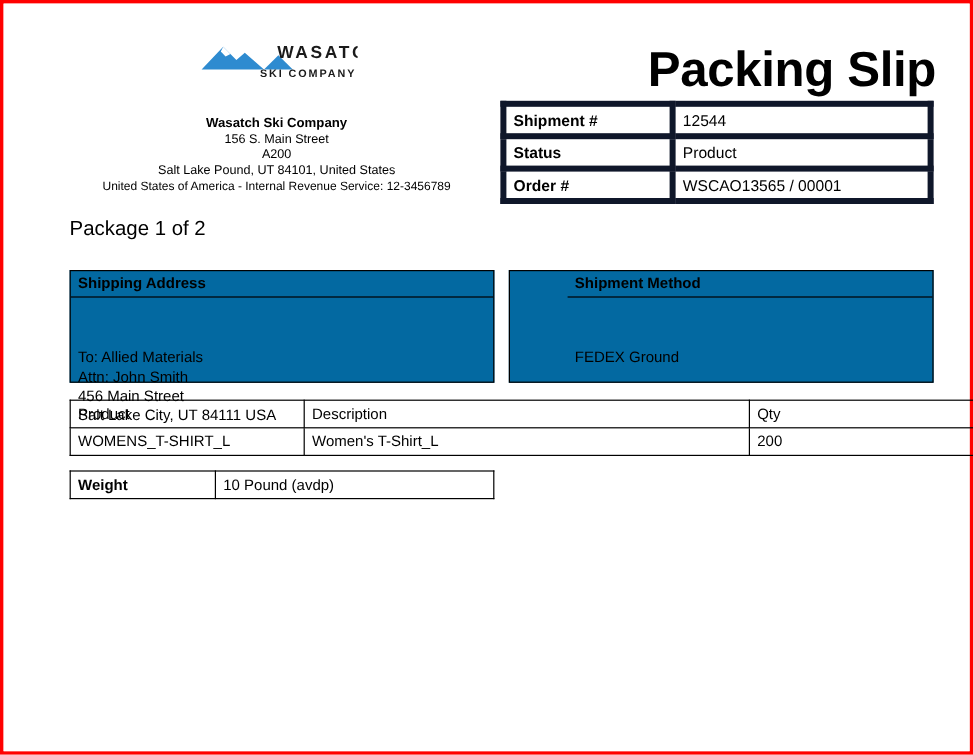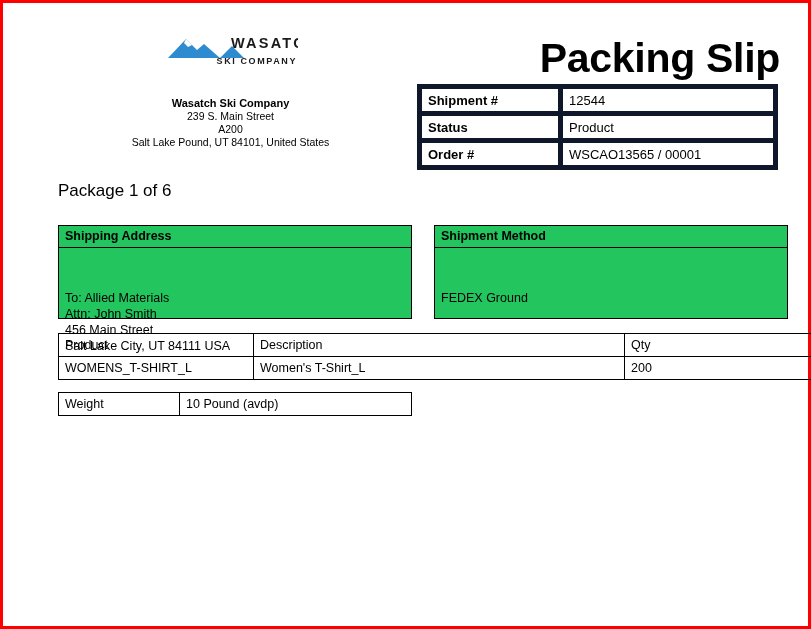--- a/index.html
+++ b/index.html
@@ -105,21 +105,21 @@
     left: 55px;
     top: 178px;
     font-size: 17px;
   }
 
   
   .box {
     position: absolute;
     border: 1px solid #000000;
     box-sizing: border-box;
-    background: #22c55e;
+    background: #0369a1;
   }
   .box-head {
     border-bottom: 1px solid #000000;
     font-weight: bold;
     font-size: 12.5px;
     padding: 3px 6px 4px 6px;
     line-height: 14px;
   }
   .box-body {
     padding: 4px 6px;
@@ -129,24 +129,25 @@
     margin-top: 38px;
   }
 
   #shipping-address-box {
     left: 55px;
     top: 222px;
     width: 354px;
     height: 94px;
   }
   #shipment-method-box {
-    left: 431px;
+    left: 421px;
     top: 222px;
     width: 354px;
     height: 94px;
+    padding-left: 48px;
   }
 
   
   .product-table {
     position: absolute;
     left: 55px;
     top: 330px;
     width: 720px;
     border-collapse: collapse;
     table-layout: fixed;
@@ -176,21 +177,21 @@
   }
   .weight-table td {
     border: 1px solid #000000;
     font-size: 12.5px;
     height: 20px;
     padding: 1px 6px;
     vertical-align: middle;
   }
   .weight-table td.label {
     width: 108px;
-    font-weight: normal;
+    font-weight: bold;
     margin-top: 24px;
   }
 </style>
 </head>
 <body>
 
 <div class="page">
   <div class="sheet">
 
     <div class="header">
@@ -200,23 +201,24 @@
           <svg class="logo-svg" width="134" height="46" viewBox="0 0 134 46">
             <path d="M4 27 L22 8 L33 19 L40 13 L56 27 Z" fill="#2e8bd0"></path>
             <path d="M56 27 L68 15 L80 27 Z" fill="#2e8bd0"></path>
             <path d="M22 8 L28 14 L24 16 L20 12 Z" fill="#ffffff"></path>
             <text x="67" y="17" font-family="Liberation Sans, sans-serif" font-size="14.5" font-weight="bold" letter-spacing="2.2" fill="#1a1a1a" text-anchor="start">WASATCH</text>
             <text x="133" y="33" font-family="Liberation Sans, sans-serif" font-size="9" font-weight="bold" letter-spacing="1.6" fill="#1a1a1a" text-anchor="end">SKI COMPANY</text>
           </svg>
         </div>
         <div class="company-lines">
           <div class="company-name">Wasatch Ski Company</div>
-          <div>239 S. Main Street</div>
+          <div>156 S. Main Street</div>
           <div>A200</div>
           <div>Salt Lake Pound, UT 84101, United States</div>
+          <div class="company-tax">United States of America - Internal Revenue Service: 12-3456789</div>
         </div>
       </div>
 
       <div class="doc-title">Packing Slip</div>
     </div>
 
     <table class="info-table">
       <tbody>
           <tr>
         <td class="label">Shipment #</td>
@@ -226,21 +228,21 @@
         <td class="label">Status</td>
         <td class="value">Product</td>
       </tr>
       <tr>
         <td class="label">Order #</td>
         <td class="value">WSCAO13565 / 00001</td>
       </tr>
     </tbody>
       </table>
 
-    <div class="package-heading">Package 1 of 6</div>
+    <div class="package-heading">Package 1 of 2</div>
 
     <div class="box" id="shipping-address-box">
       <div class="box-head">Shipping Address</div>
       <div class="box-body">To: Allied Materials
 Attn: John Smith
 456 Main Street
 Salt Lake City, UT 84111 USA</div>
     </div>
 
     <div class="box" id="shipment-method-box">

